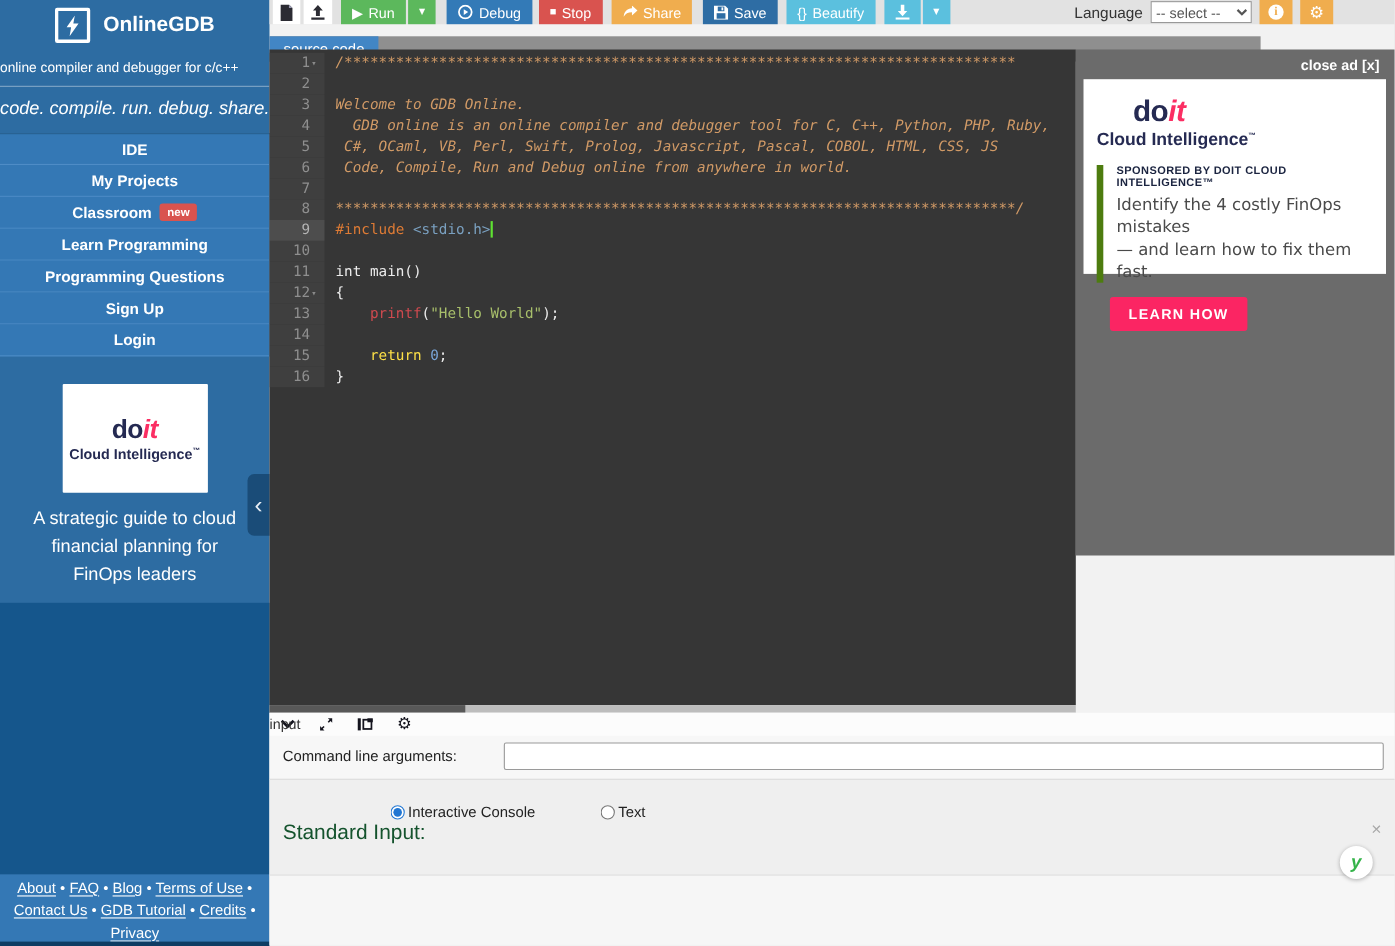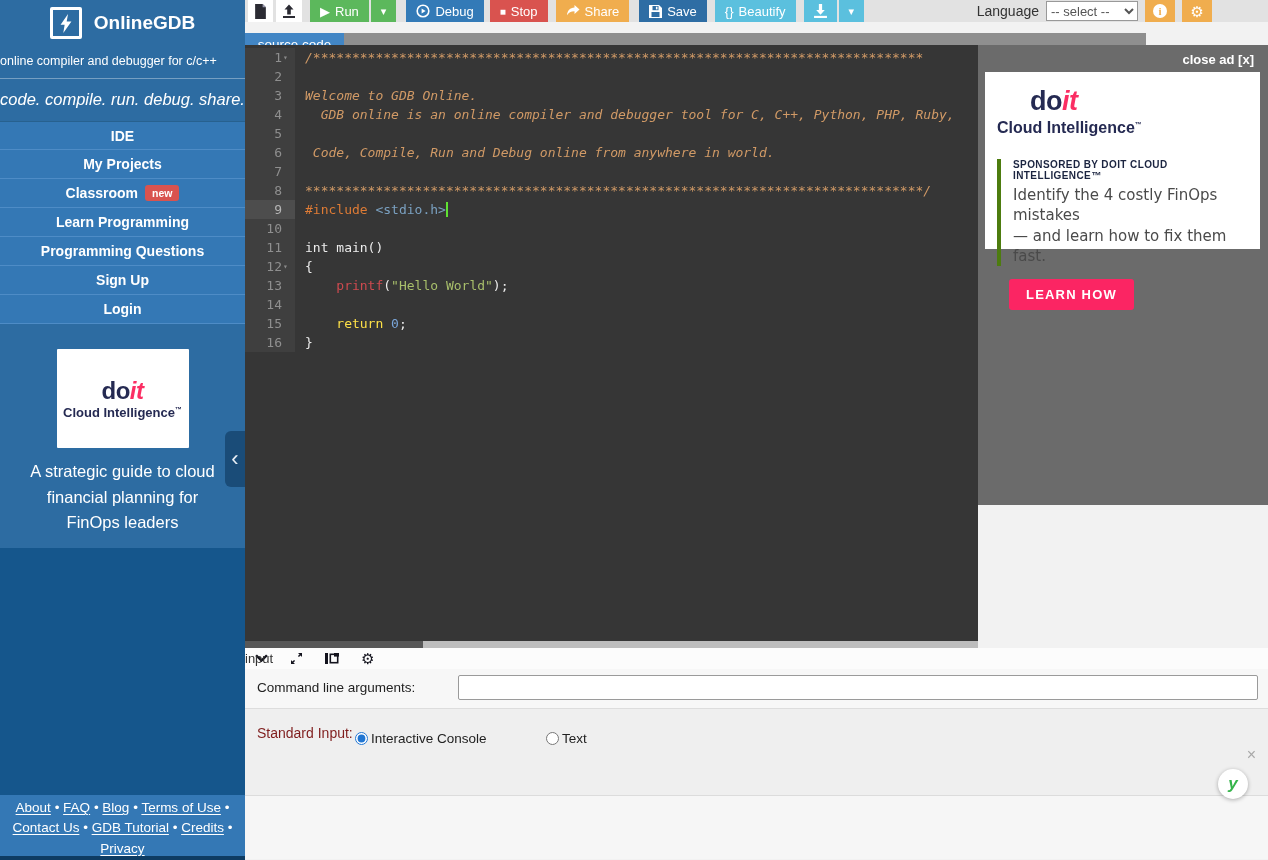--- a/index.html
+++ b/index.html
@@ -70,36 +70,36 @@
   .cur{display:inline-block;width:2px;height:15px;background:#5fe232;vertical-align:-3px}
   .hscroll{position:absolute;left:245px;top:641px;width:733px;height:7px;background:#bdbdbd}
   .hthumb{position:absolute;left:0;top:0;width:178px;height:7px;background:#585858;cursor:pointer}
 
   
   .rad{position:absolute;left:978px;top:45px;width:290px;height:460px;background:#6b6b6b}
   .rad-close{position:absolute;top:7px;right:14px;color:#fff;font-size:13px;font-weight:bold;cursor:pointer}
   .rad-card{position:absolute;left:7px;top:27px;width:275px;height:177px;background:#fff;padding:14px 12px 0 12px}
   .rad-logo{padding-left:33px}
   .rad-clsub{margin-top:2px}
-  .sponsor{margin-top:22px;border-left:4px solid #4d7c0f;padding-left:12px}
+  .sponsor{margin-top:13px;border-left:6px solid #4d7c0f;padding-left:12px}
   .sp1{font-size:10px;font-weight:bold;color:#1b2440;letter-spacing:.4px}
   .sp2{font-size:15px;color:#4a4a4a;margin-top:4px;line-height:1.35;font-family:"DejaVu Sans",sans-serif}
   .learn{display:inline-block;margin:13px 0 0 12px;background:#fb2563;color:#fff;font-weight:bold;font-size:13px;letter-spacing:1.2px;padding:8px 17px;border-radius:3px;cursor:pointer}
 
   
   .bp{position:absolute;left:245px;top:648px;width:1023px;height:212px;background:#f2f2f2}
   .iconbar{position:relative;height:21px;background:#fcfcfc;display:flex;align-items:center;gap:22px;padding-left:10px}
   .iconbar .ic{cursor:pointer;display:flex;align-items:center}
   .iconbar .gear{color:#14141e;font-size:15px}
   .bp-title{position:absolute;left:0;right:0;font-size:13px;color:#333;pointer-events:none}
   .cmdrow{position:relative;height:39px;background:#f7f7f7}
   .cmdlabel{position:absolute;left:12px;top:11px;font-size:13.5px;color:#222}
   .cmdinput{position:absolute;left:213px;top:6px;width:800px;height:25px;border:1px solid #9a9a9a;border-radius:2px;background:#fff;font-size:13px;padding:0 6px}
   .stdinrow{position:relative;border-top:1px solid #ddd;background:#efefef;height:87px}
-  .stdlabel{position:absolute;left:12px;top:16px;font-size:14px;color:#7f1d1d}
+  .stdlabel{position:absolute;left:12px;top:38px;font-size:19px;color:#14532d}
   .radio1{position:absolute;left:110px;top:23px;accent-color:#2176d2}
   .radlab1{position:absolute;left:126px;top:22px;font-size:13.5px;color:#222}
   .radio2{position:absolute;left:301px;top:23px;accent-color:#2176d2}
   .radlab2{position:absolute;left:317px;top:22px;font-size:13.5px;color:#222}
   .bp-lower{position:relative;border-top:1px solid #dcdcdc;background:#f6f6f6;height:64px}
   .close-x{position:absolute;right:12px;top:98px;color:#a8a8a8;font-size:16px;cursor:pointer}
   .gbadge{position:absolute;right:20px;top:121px;width:30px;height:30px;border-radius:50%;background:#fff;box-shadow:0 1px 4px rgba(0,0,0,.3);display:flex;align-items:center;justify-content:center;cursor:pointer}
   .gbadge span{color:#35b44a;font-weight:bold;font-style:italic;font-size:17px}
 </style>
 </head>
@@ -270,20 +270,21 @@
           <span class="no">4</span>
           <span class="fold"></span>
         </div>
         <div class="src"><span class="c">  GDB online is an online compiler and debugger tool for C, C++, Python, PHP, Ruby,</span></div>
       </div>
       <div class="ln">
         <div class="gut">
           <span class="no">5</span>
           <span class="fold"></span>
         </div>
+        <div class="src"><span class="c"> C#, OCaml, VB, Perl, Swift, Prolog, Javascript, Pascal, COBOL, HTML, CSS, JS</span></div>
       </div>
       <div class="ln">
         <div class="gut">
           <span class="no">6</span>
           <span class="fold"></span>
         </div>
         <div class="src"><span class="c"> Code, Compile, Run and Debug online from anywhere in world.</span></div>
       </div>
       <div class="ln">
         <div class="gut">

